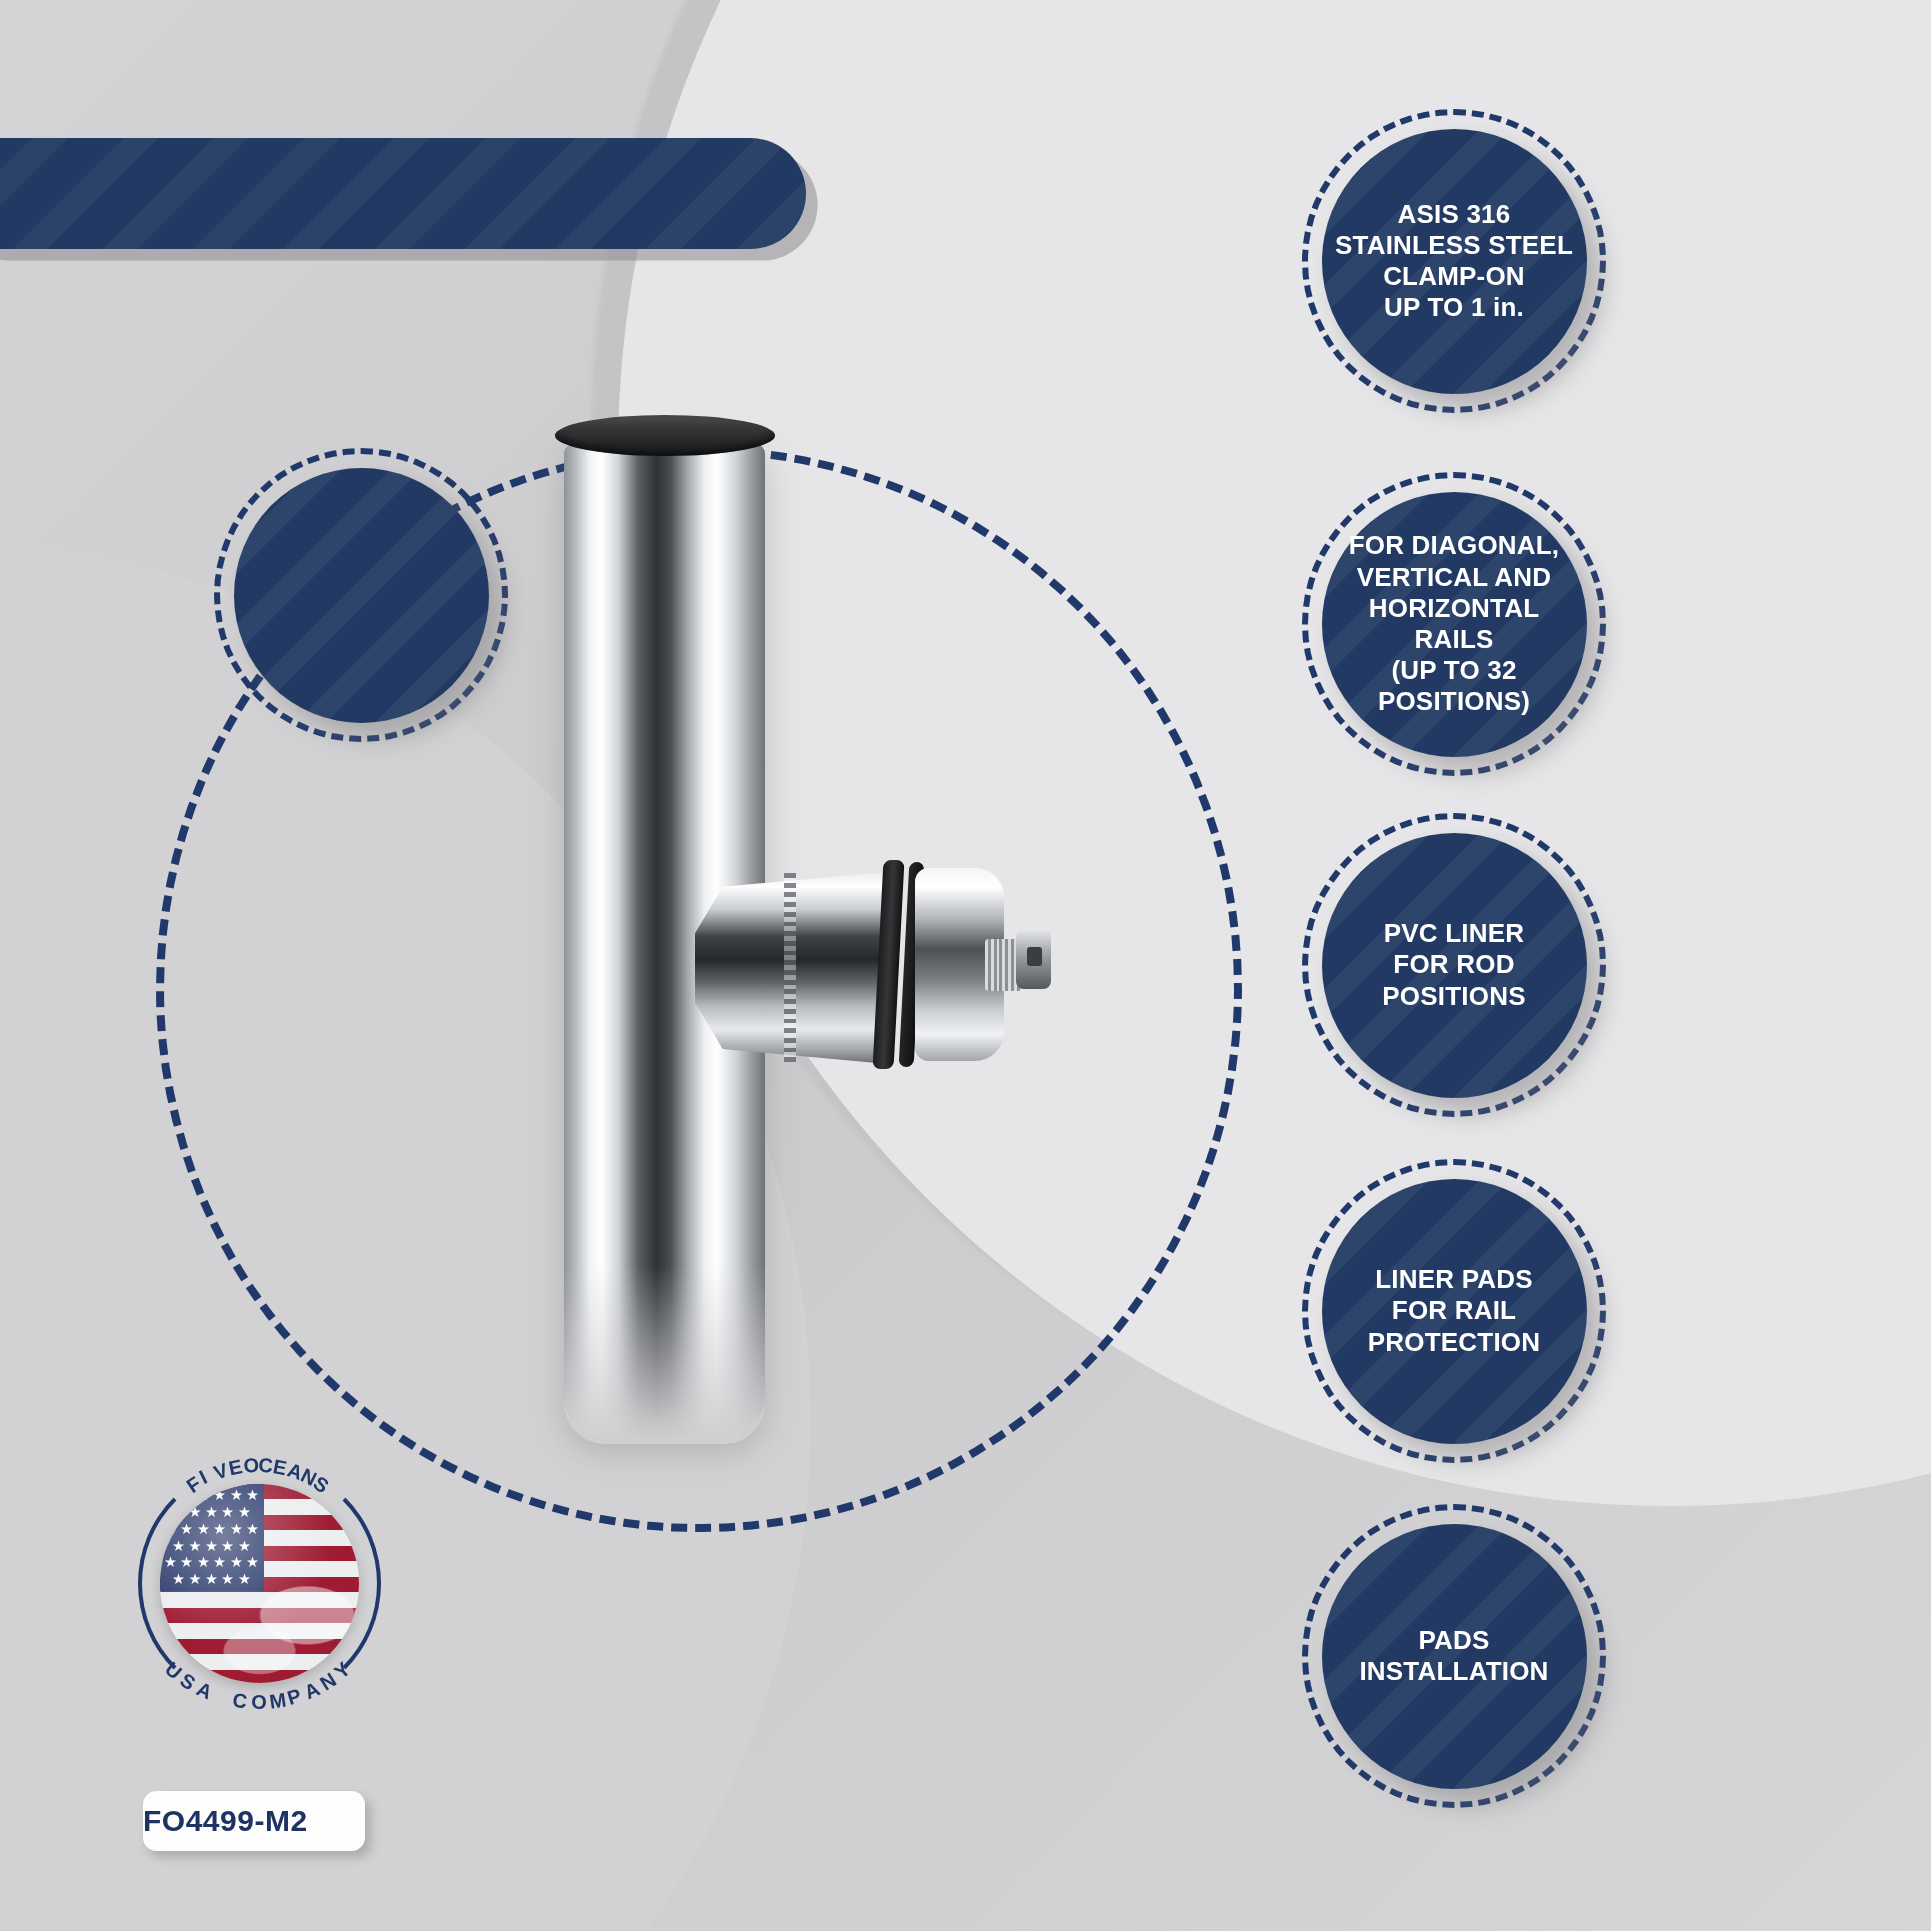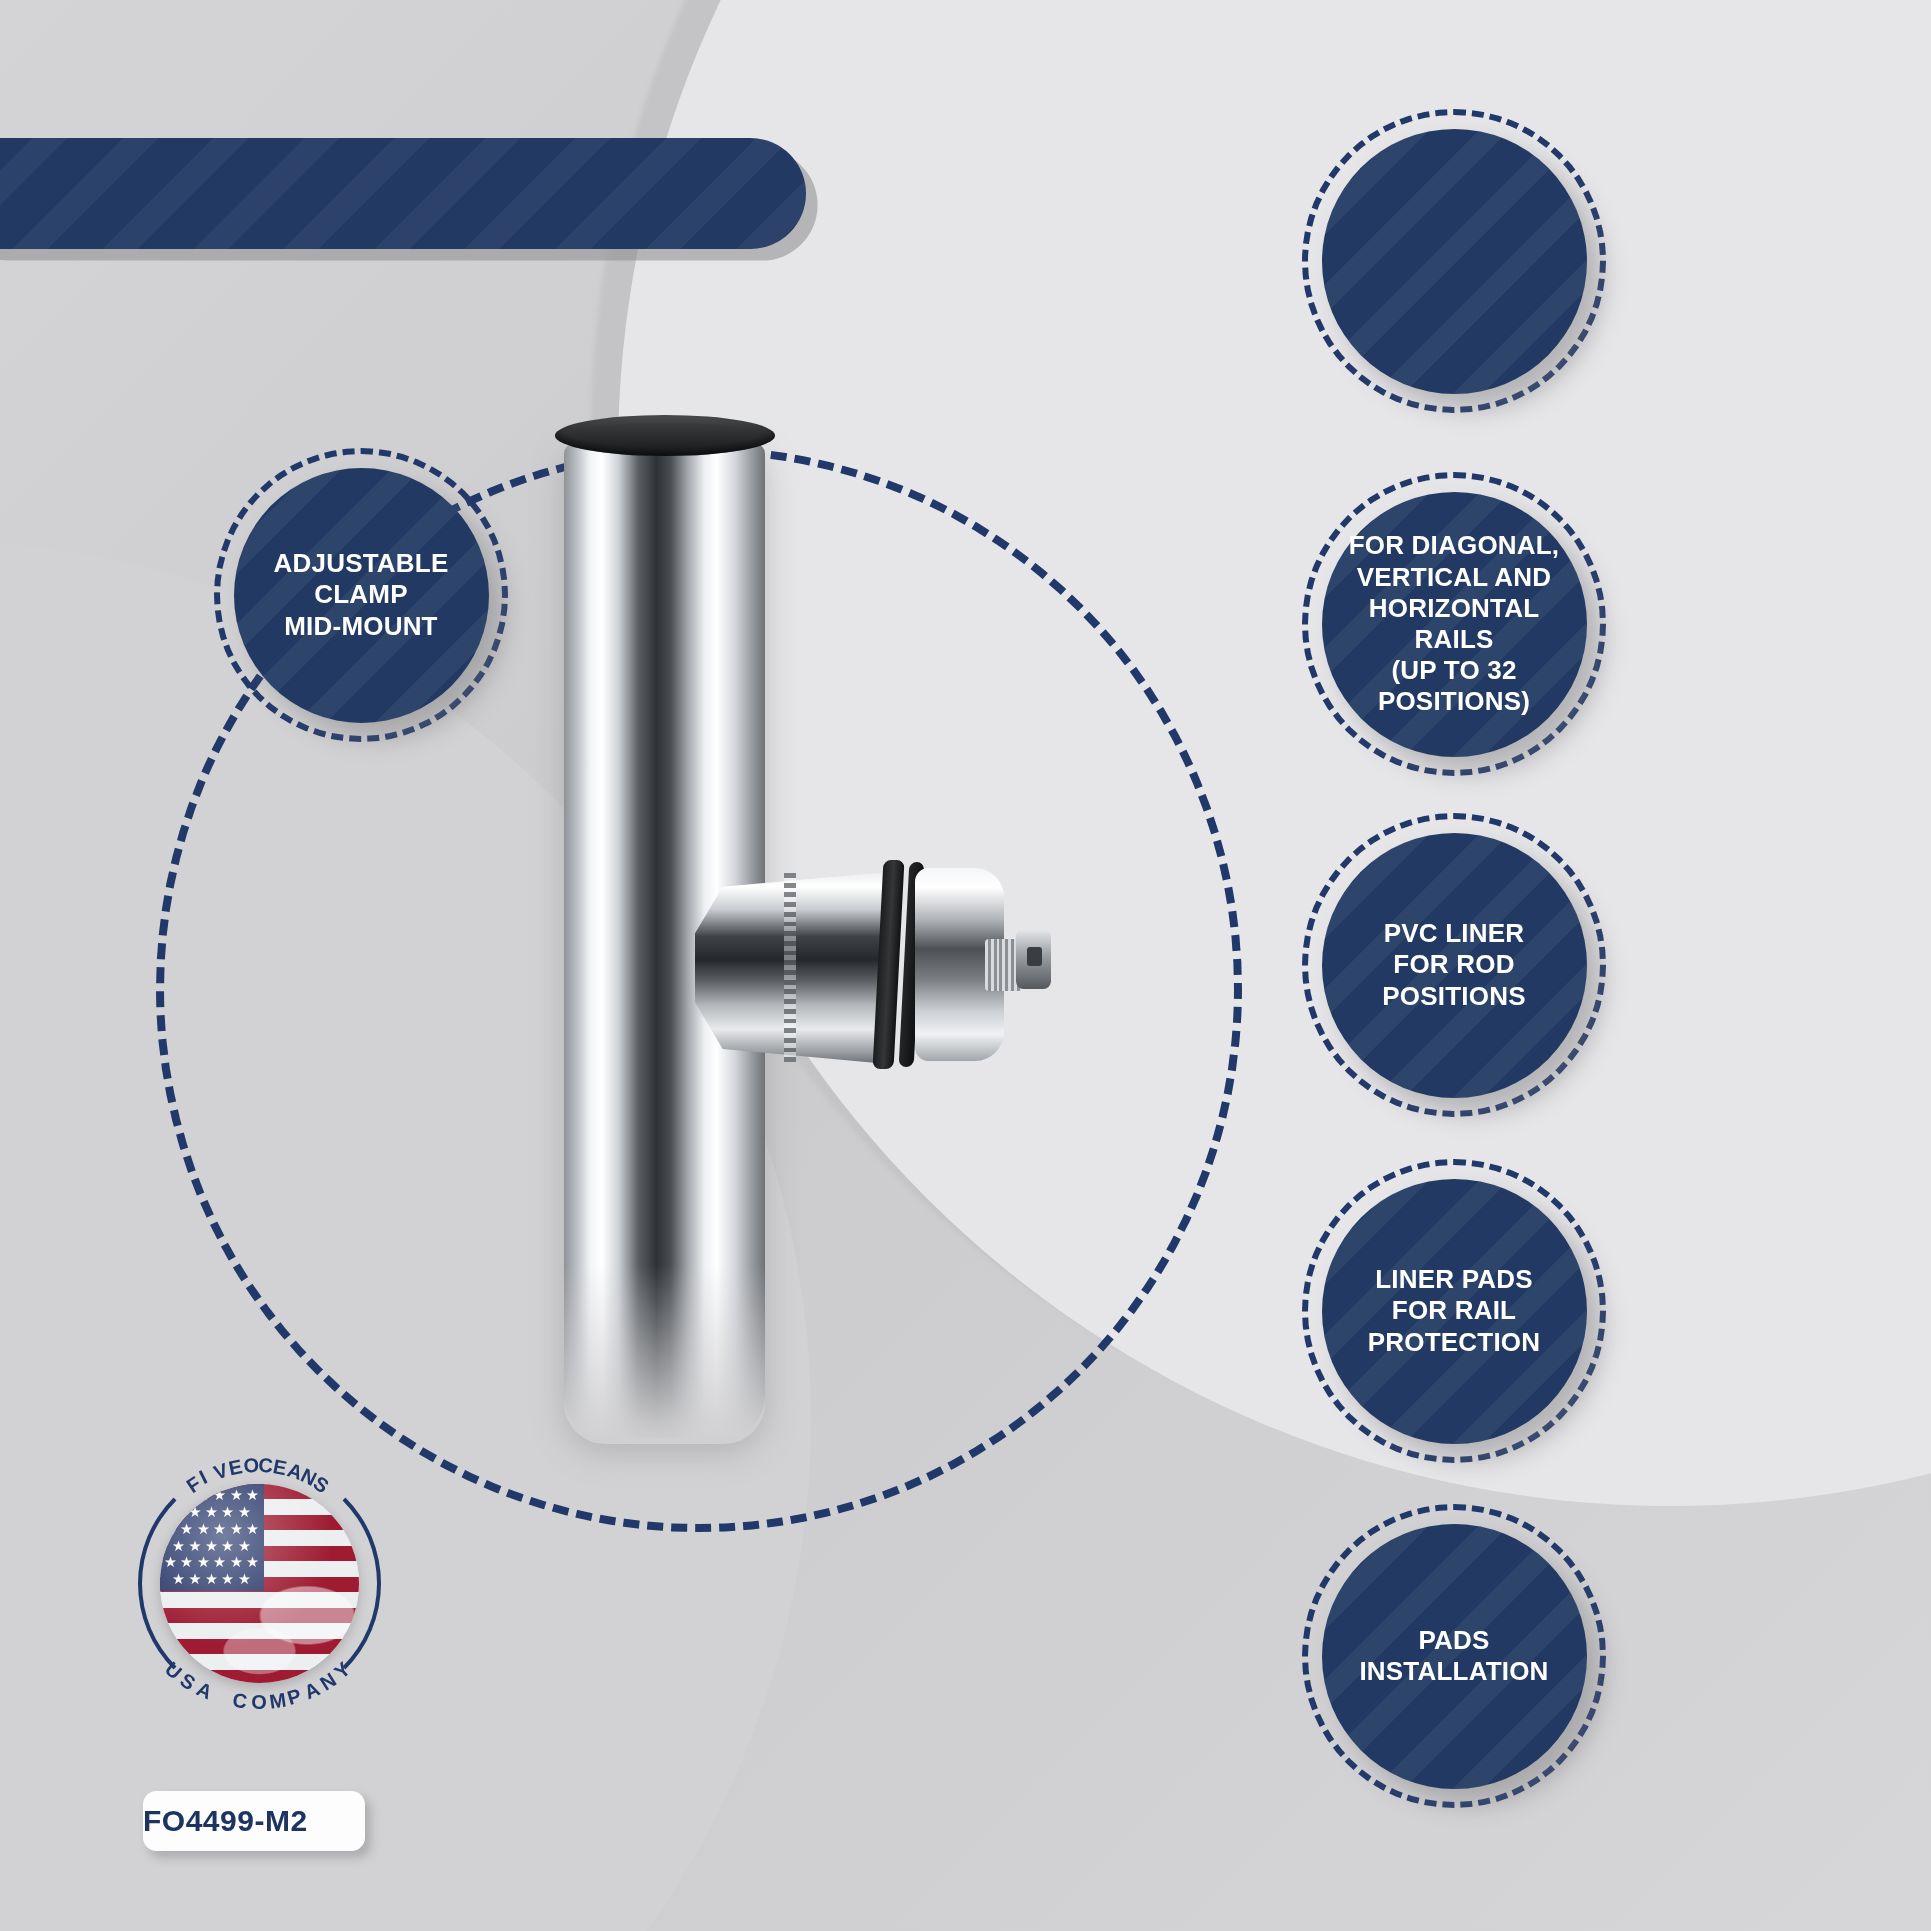--- a/index.html
+++ b/index.html
@@ -349,27 +349,28 @@
     <div id="clamp-rubber2"></div>
     <div id="clamp-cap"></div>
     <div id="clamp-bolt-shaft"></div>
     <div id="clamp-bolt-head"></div>
     <div id="clamp-bolt-hex"></div>
   </div>
 </div>
 
 <div class="bubble" id="bubble-left">
   <div class="disc"></div>
-  <div class="blabel">ADJUSTABLE
-CLAMP
-MID-MOUNT</div>
 </div>
 
 <div class="bubble" id="bubble-r1">
   <div class="disc"></div>
+  <div class="blabel">ASIS 316
+STAINLESS STEEL
+CLAMP-ON
+UP TO 1 in.</div>
 </div>
 <div class="bubble" id="bubble-r2">
   <div class="disc"></div>
   <div class="blabel">FOR DIAGONAL,
 VERTICAL AND
 HORIZONTAL RAILS
 (UP TO 32
 POSITIONS)</div>
 </div>
 <div class="bubble" id="bubble-r3">

